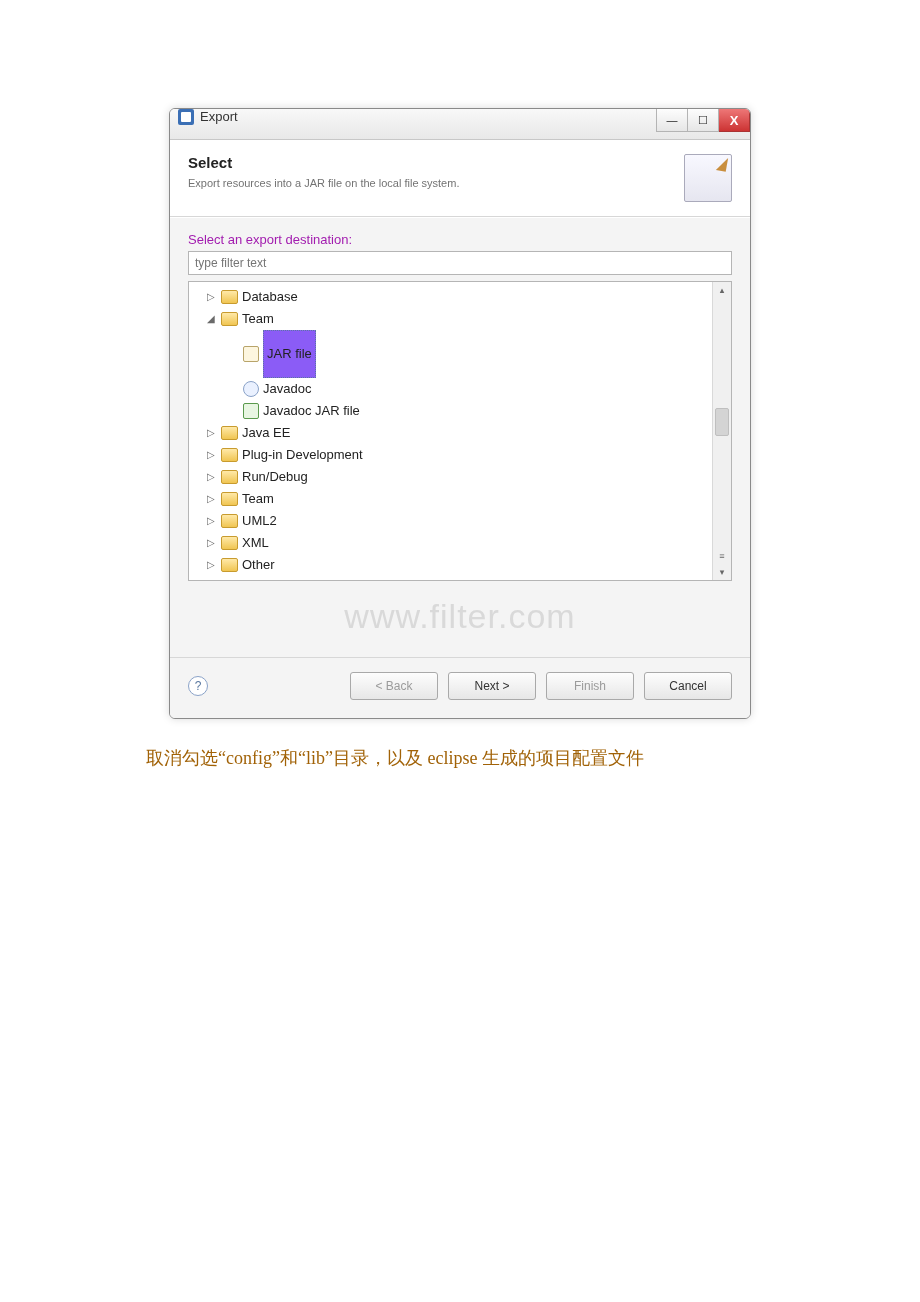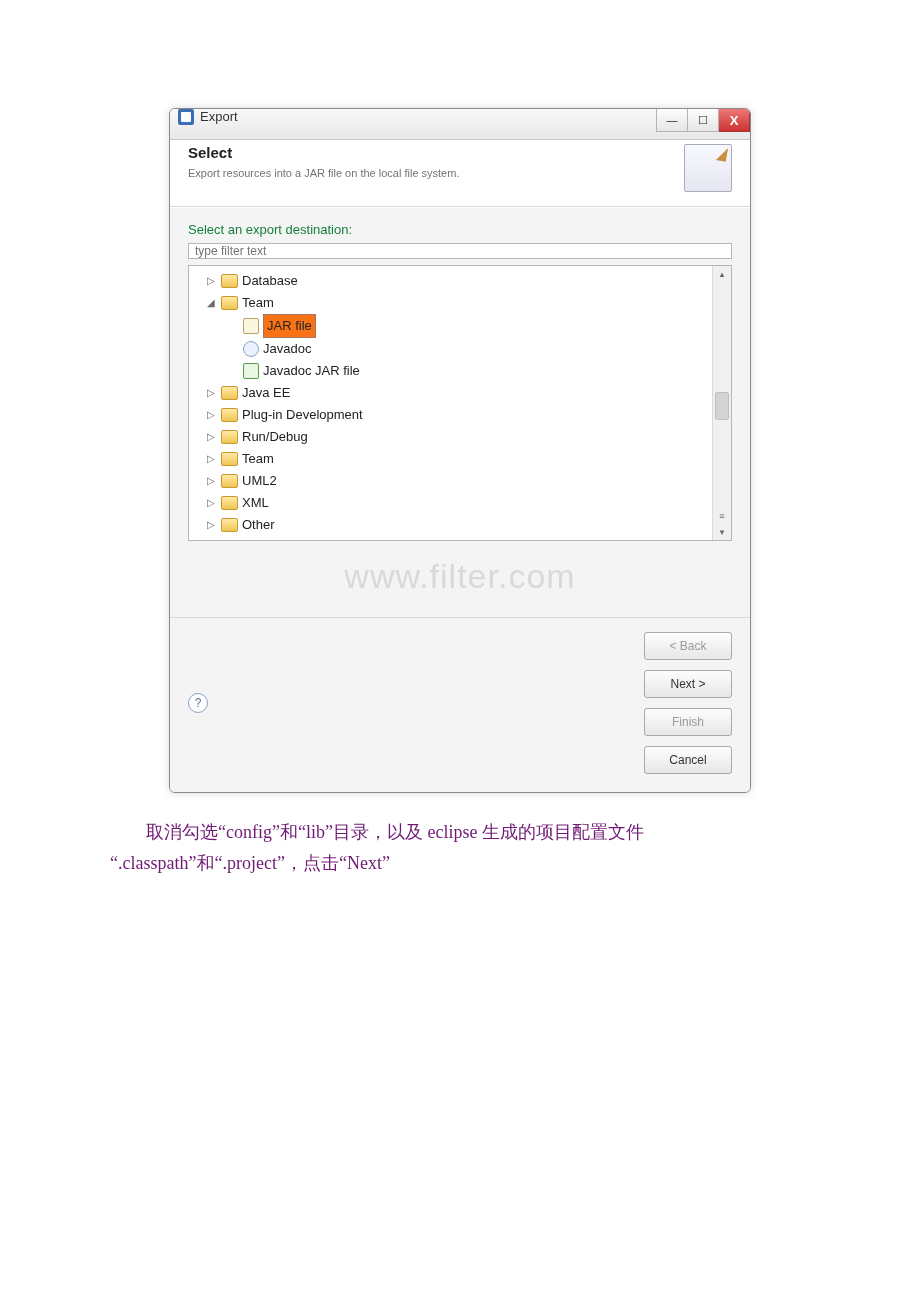--- a/index.html
+++ b/index.html
@@ -6,50 +6,50 @@
   .page{width:920px;height:1302px;position:relative;box-sizing:border-box;padding-top:108px;}
   .dialog{width:580px;margin:0 auto;border:1px solid #8a8a8a;border-radius:6px;box-shadow:0 0 8px rgba(0,0,0,.15);background:#fff;overflow:hidden;}
   .titlebar{height:30px;background:linear-gradient(#f8f8f8,#e8e8e8);border-bottom:1px solid #c7c7c7;display:flex;align-items:flex-start;padding:0 0 0 8px;}
   .titlebar .app-icon{width:16px;height:16px;margin-right:6px;background:#3b6fb5;border-radius:2px;position:relative;}
   .titlebar .app-icon::after{content:"";position:absolute;inset:3px;background:#fff;border-radius:1px;}
   .titlebar .title{font-size:13px;color:#333;}
   .titlebar .win-controls{margin-left:auto;display:flex;height:100%;}
   .win-btn{width:30px;height:22px;margin-top:0;border:1px solid #b4b4b4;border-top:none;display:flex;align-items:center;justify-content:center;font-size:11px;background:linear-gradient(#fdfdfd,#e6e6e6);}
   .win-btn+.win-btn{border-left:none;}
   .win-close{background:linear-gradient(#e77,#c33);color:#fff;border-color:#a33;border-top-right-radius:4px;font-weight:bold;font-size:13px;}
-  .banner{padding:4px 18px 14px 18px;display:flex;align-items:flex-start;border-bottom:1px solid #d7d7d7;background:#fff;}
+  .banner{padding:14px 18px 14px 18px;display:flex;align-items:flex-start;border-bottom:1px solid #d7d7d7;background:#fff;}
   .banner-text{flex:1;}
   .banner-title{font-weight:bold;font-size:15px;margin-bottom:6px;}
   .banner-desc{font-size:11px;color:#737373;}
   .banner-icon{width:46px;height:46px;border:1px solid #aab;background:linear-gradient(#f8f8ff,#e6e6f0);position:relative;border-radius:2px;}
   .banner-icon::after{content:"";position:absolute;right:4px;top:2px;border-left:10px solid transparent;border-bottom:14px solid #c98e3e;transform:rotate(10deg);}
   .body{padding:14px 18px 6px 18px;background:#f4f4f4;border-top:1px solid #fff;}
-  .body-label{font-size:13px;margin-bottom:4px;color:#15803d;}
-  .filter-input{width:100%;box-sizing:border-box;height:16px;border:1px solid #b5b5b5;background:#fff;font-size:12px;padding:2px 6px;color:#888;}
+  .body-label{font-size:13px;margin-bottom:4px;color:#a21caf;}
+  .filter-input{width:100%;box-sizing:border-box;height:24px;border:1px solid #b5b5b5;background:#fff;font-size:12px;padding:2px 6px;color:#888;}
   .tree-wrap{margin-top:6px;border:1px solid #b5b5b5;background:#fff;display:flex;}
   .tree{flex:1;padding:4px 2px 4px 18px;font-size:13px;line-height:22px;}
   .tree-scroll{width:18px;background:#f0f0f0;border-left:1px solid #d9d9d9;display:flex;flex-direction:column;align-items:center;font-size:9px;color:#666;}
   .tree-scroll .arrow{height:16px;line-height:16px;}
   .tree-scroll .track{flex:1;position:relative;width:100%;}
   .tree-scroll .thumb{position:absolute;left:2px;right:2px;top:110px;height:26px;background:#d4d4d4;border:1px solid #bfbfbf;border-radius:2px;}
   .node{display:flex;align-items:center;gap:4px;padding-left:0;}
   .node.child{padding-left:22px;}
   .exp{display:inline-block;width:10px;color:#6a6a6a;font-size:10px;}
   .folder-icon{display:inline-block;width:15px;height:12px;background:linear-gradient(#ffe9a8,#f0c552);border:1px solid #c89b2e;border-radius:2px;position:relative;}
   .leaf-icon{display:inline-block;width:14px;height:14px;border:1px solid #b8a46a;background:#fdf6df;border-radius:2px;}
   .leaf-icon.green{border-color:#5a9a4d;background:#e8f6e2;}
   .leaf-icon.javadoc{border-radius:50%;border-color:#8aa2c8;background:#eaf1ff;}
-  .selected{border:1px dotted #5a78a0;background:#f97316;padding:0 3px;}
+  .selected{border:1px dotted #5a78a0;background:#8b5cf6;padding:12px 3px;}
   .watermark{height:70px;display:flex;align-items:center;justify-content:center;font-size:34px;color:#d9d9d9;letter-spacing:1px;font-family:Arial,sans-serif;}
   .footer{padding:14px 18px 18px;background:#f4f4f4;border-top:1px solid #d7d7d7;display:flex;align-items:center;}
   .help-icon{width:18px;height:18px;border:1px solid #8aa2c8;border-radius:50%;display:flex;align-items:center;justify-content:center;font-size:12px;color:#5a78a0;background:#fff;}
-  .btn-row{margin-left:auto;display:flex;gap:10px;flex-direction:column;}
+  .btn-row{margin-left:auto;display:flex;gap:10px;}
   .btn{min-width:86px;height:26px;border:1px solid #a9a9a9;background:linear-gradient(#fdfdfd,#e7e7e7);border-radius:3px;font-size:12px;display:flex;align-items:center;justify-content:center;color:#333;}
   .btn.disabled{color:#9b9b9b;}
-  .caption{width:700px;margin:24px auto 0;font-size:18px;font-family:"SimSun","宋体",serif;line-height:1.7;color:#701a75;}
+  .caption{width:700px;margin:24px auto 0;font-size:18px;font-family:"SimSun","宋体",serif;line-height:1.7;color:#a16207;}
   .caption .indent{text-indent:2em;display:block;}
 </style>
 </head>
 <body>
 
 <div class="page">
 
   <div class="dialog">
 
     <div class="titlebar">
@@ -171,16 +171,15 @@
         <div class="btn">
             <span>Cancel</span>
           </div>
       </div>
     </div>
 
   </div>
 
   <div class="caption">
     <span class="indent">取消勾选“config”和“lib”目录，以及 eclipse 生成的项目配置文件</span>
-    <span>“.classpath”和“.project”，点击“Next”</span>
   </div>
 
 </div>
 
 </body></html>

